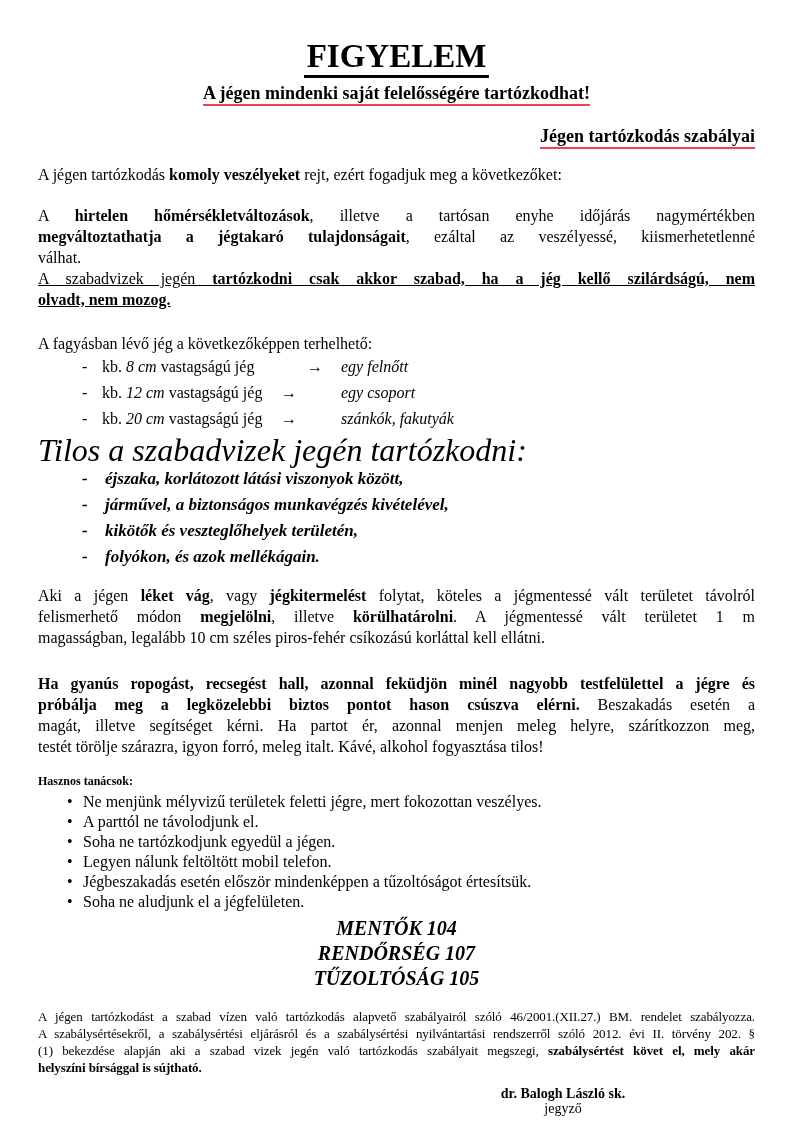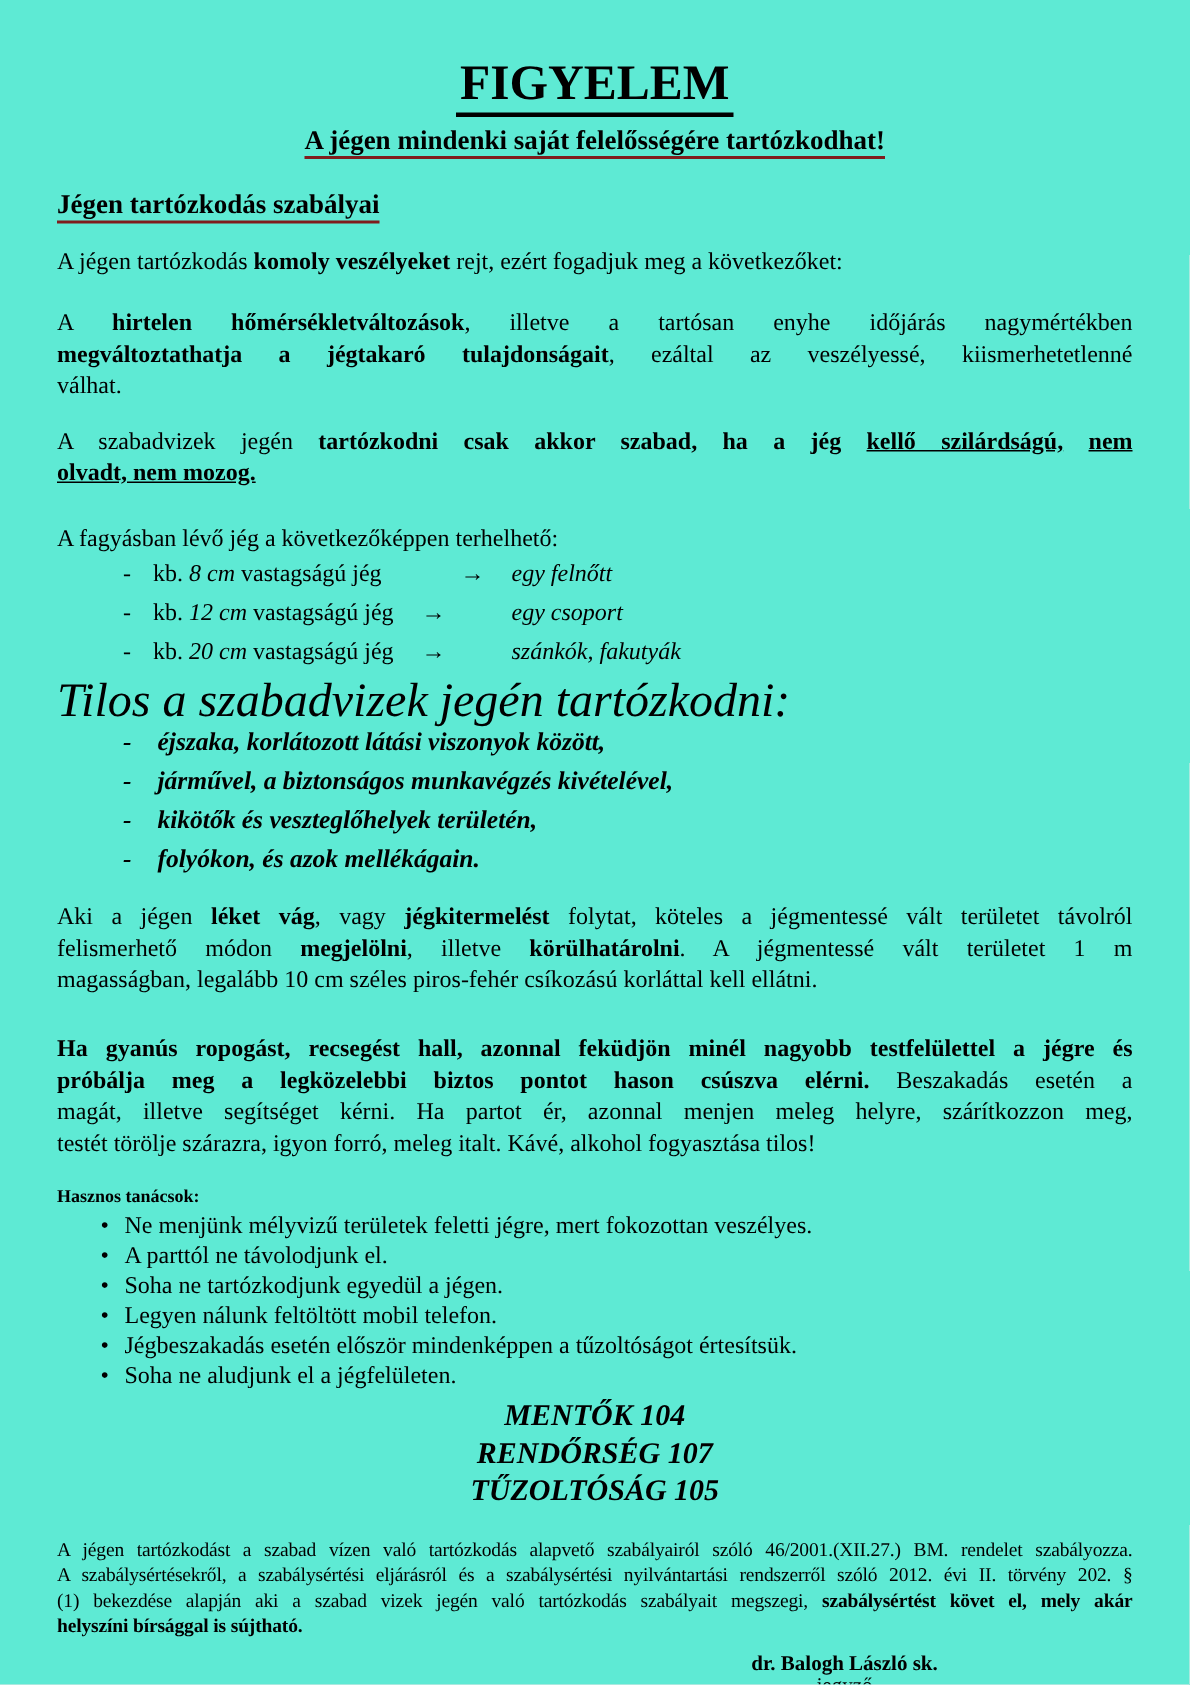--- a/index.html
+++ b/index.html
@@ -1,41 +1,41 @@
 <!DOCTYPE html>
 <html lang="hu"><head>
 <meta charset="utf-8">
 <style>
   html,body { margin:0; padding:0; background:#e8e8e8; }
   .page {
     position:relative;
     width:793px; height:1123px;
     margin:0 auto;
-    background:#5eead4;
+    background:#ffffff;
     color:#000000;
     font-family:"Liberation Serif","DejaVu Serif",serif;
     box-sizing:border-box;
     padding:0 38px;
     overflow:hidden;
   }
   .b { font-weight:bold; }
   .i { font-style:italic; }
   .u { text-decoration:underline; }
 
   .doc-title { text-align:center; margin:38px 0 0 0; font-size:33px; line-height:36px; font-weight:bold; }
   .doc-title .tspan { border-bottom:3px solid #000; padding:0 3px 1px 3px; }
 
   .subtitle { text-align:center; margin-top:8px; font-size:18px; line-height:22px; font-weight:bold; }
-  .subtitle .tspan, .rules-heading .tspan { border-bottom:2px solid #7f1d1d; padding-bottom:1px; }
-  .rules-heading { text-align:left; margin-top:21px; font-size:18px; line-height:22px; font-weight:bold; }
+  .subtitle .tspan, .rules-heading .tspan { border-bottom:2px solid #ef4444; padding-bottom:1px; }
+  .rules-heading { text-align:right; margin-top:21px; font-size:18px; line-height:22px; font-weight:bold; }
 
   .body-par { font-size:16px; line-height:21px; }
   .p1 { margin-top:17px; }
   .p2 { margin-top:20px; }
-  .p3 { margin-top:16px; }
+  .p3 { margin-top:0;text-decoration:underline; }
   .p4 { margin-top:15px; }
   .p5 { margin-top:25px; }
 
   .jfull { text-align:justify; text-align-last:justify; white-space:nowrap; }
   .jlast { text-align:left; }
 
   .load-intro { margin-top:23px; font-size:16px; line-height:21px; }
   .load-row { display:flex; font-size:16px; line-height:26px; }
   .load-row .marker { margin-left:44px; width:20px; }
   .load-row .label  { width:168px; }

